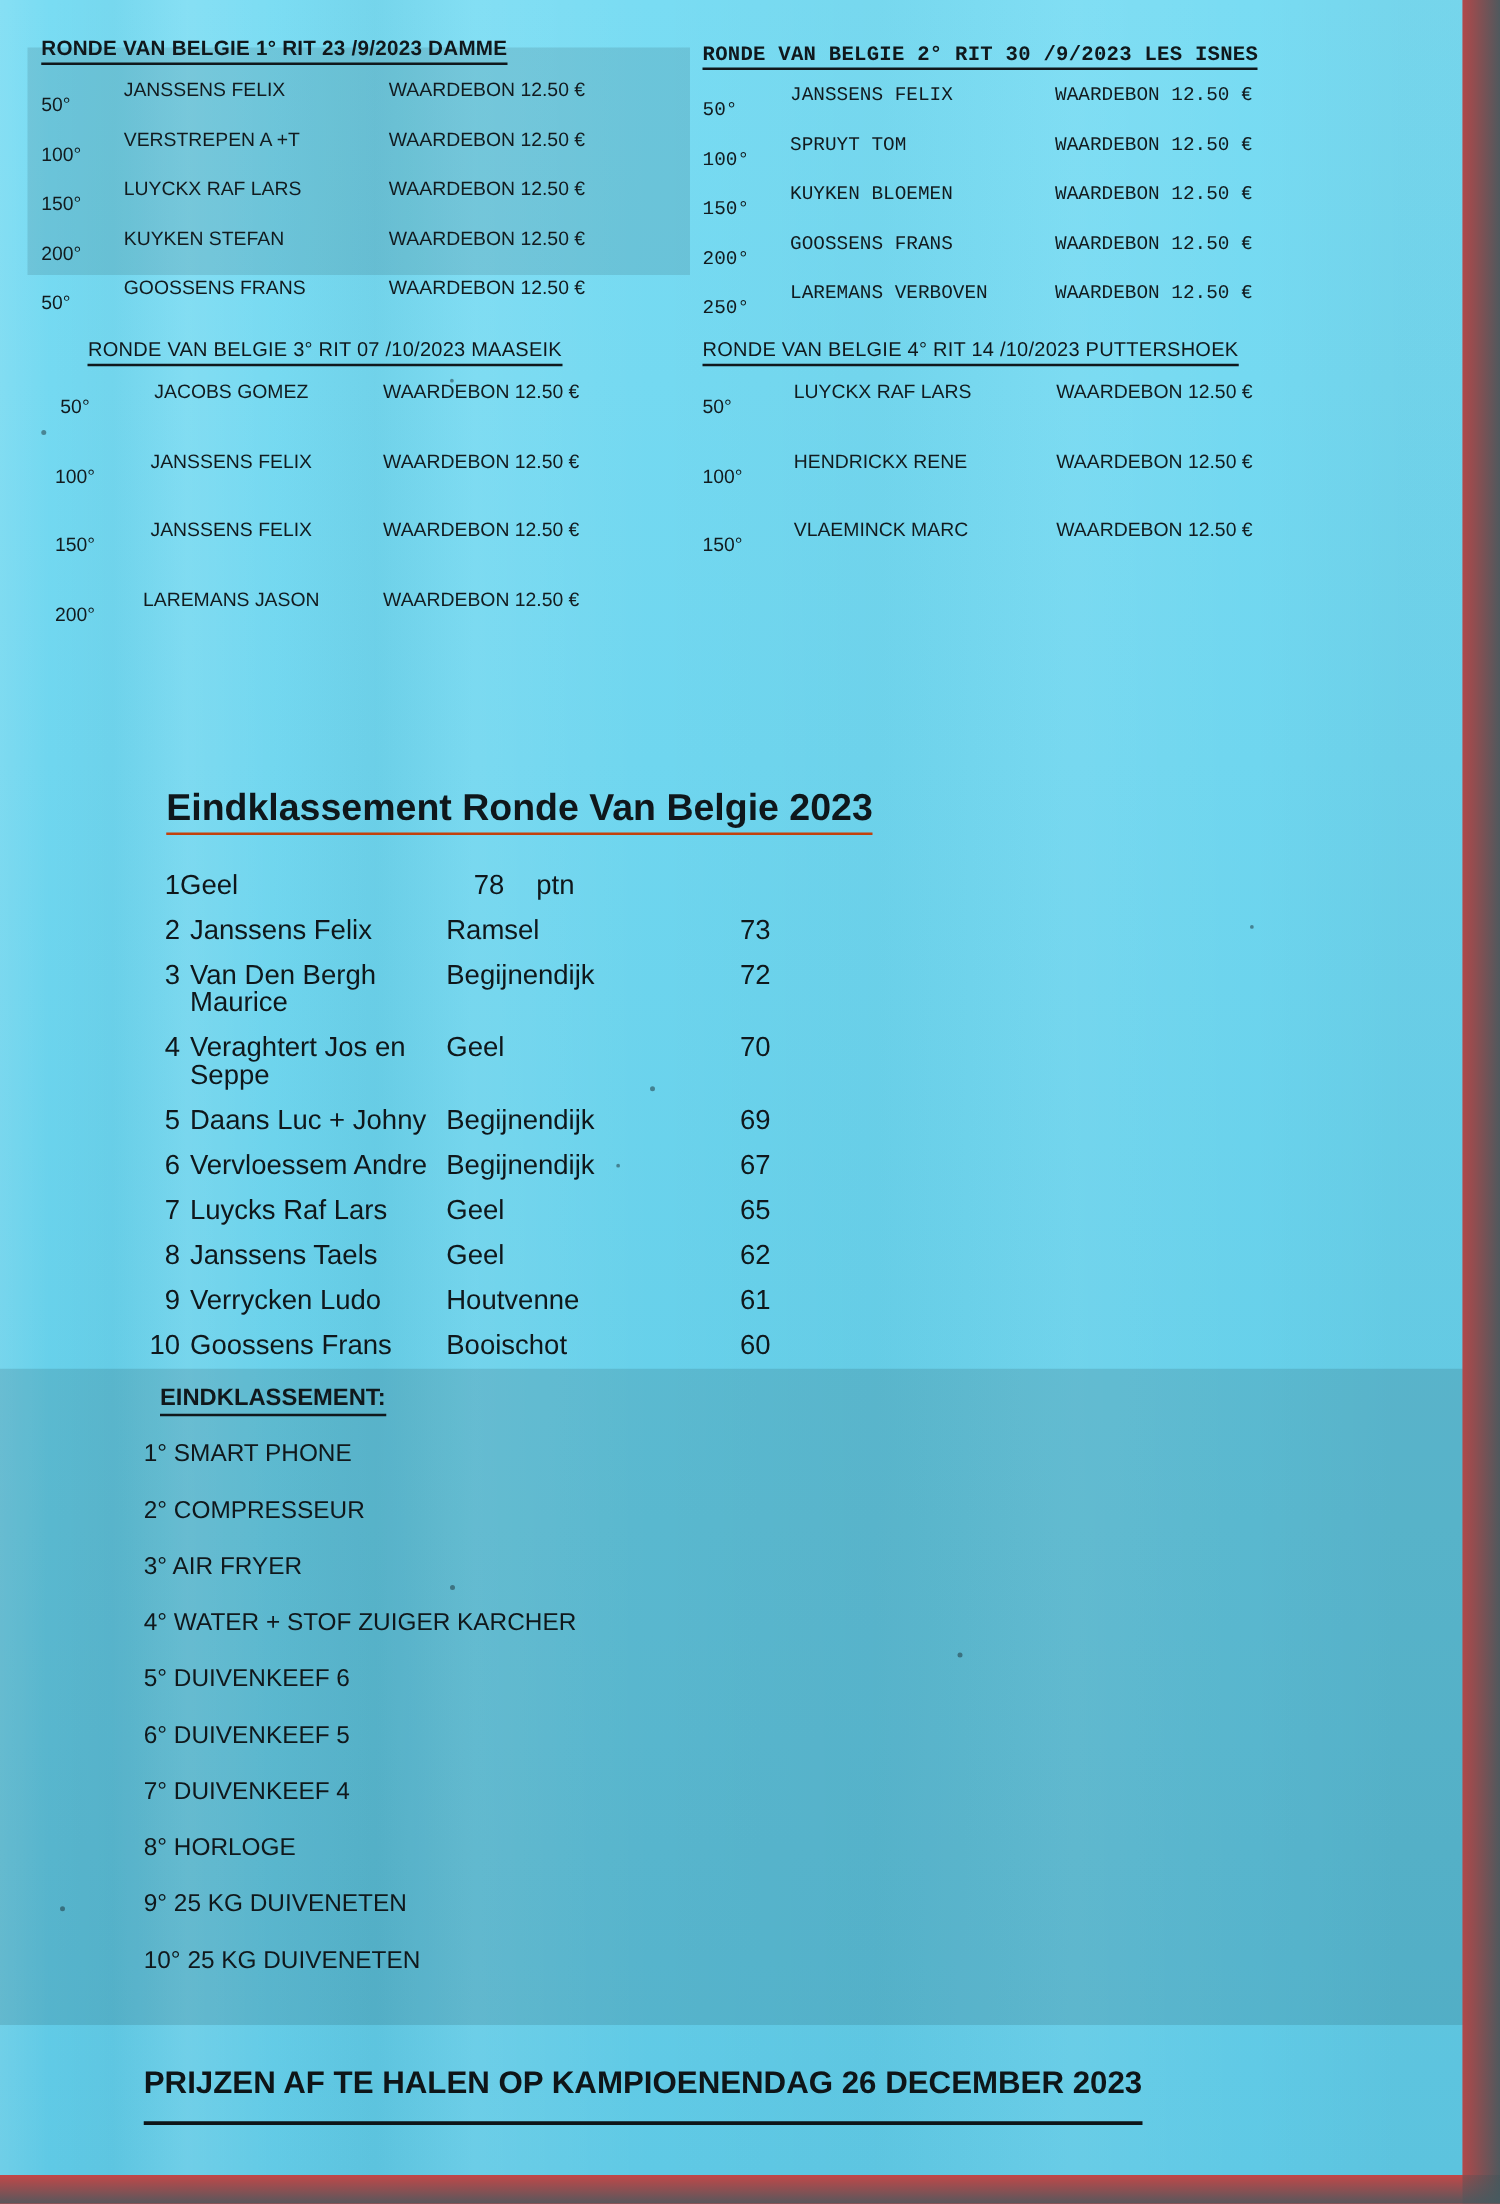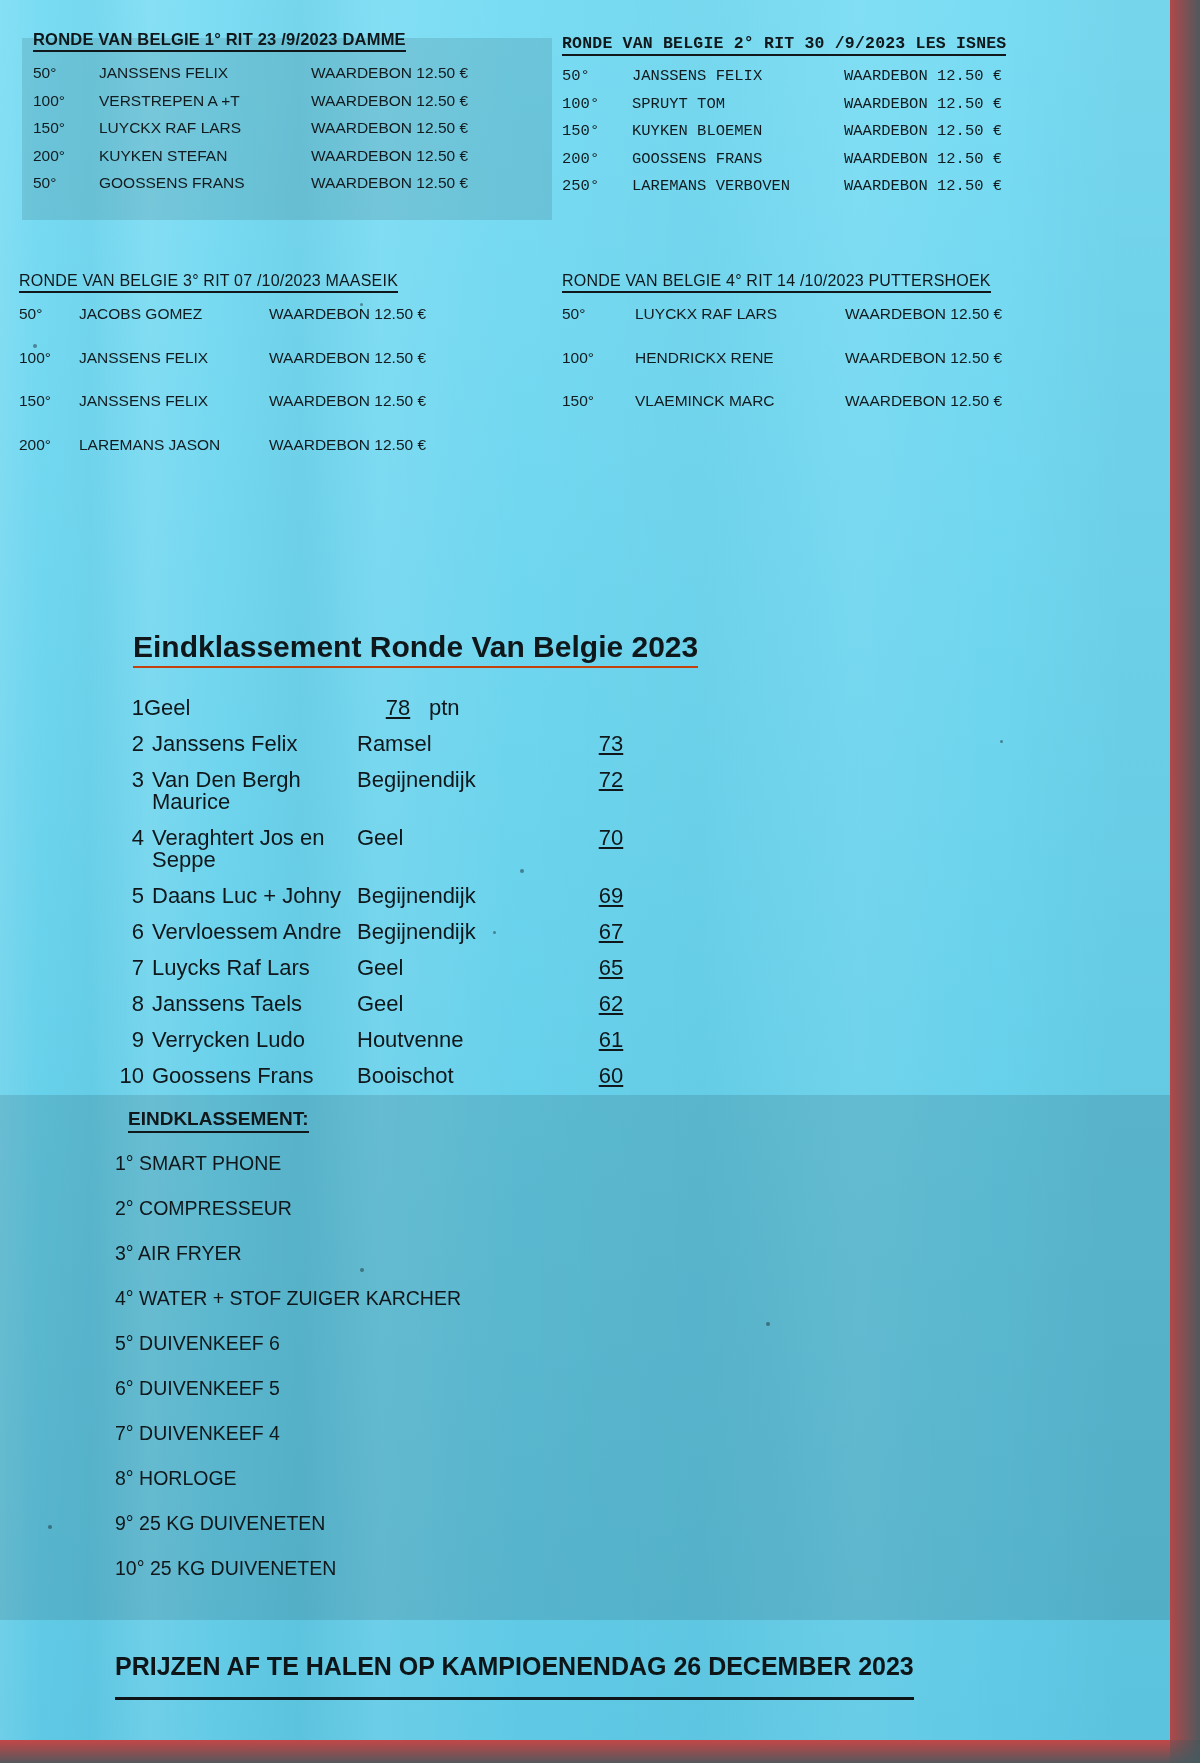--- a/index.html
+++ b/index.html
@@ -79,32 +79,32 @@
     padding-bottom: 1px;
     white-space: nowrap;
   }
   .rit-rows { margin-top: 13px; }
   .rit-row {
     display: flex;
     font-size: 15.5px;
     color: #121b1f;
     line-height: 1.0;
   }
-  .rit-row .c-pts { width: 66px; }
+  .rit-row .c-pts { width: 66px; margin-top: 12px; }
   .rit-row .c-name { width: 212px; }
   .rit-row .c-prize { width: 210px; white-space: nowrap; }
 
   .rit-block.b1 { left: 33px; top: 30px; }
   .rit-block.b1 .rit-row { margin-bottom: 12px; }
   .rit-block.b2 { left: 562px; top: 34px; font-family: Liberation Mono, monospace; }
   .rit-block.b2 .rit-row { margin-bottom: 12px; }
   .rit-block.b2 .c-pts { width: 70px; }
   .rit-block.b2 .c-name { width: 212px; }
 
-  .rit-block.b3 { left: 19px; top: 272px; }
+  .rit-block.b3 { left: 30px; top: 272px; text-align: center; }
   .rit-block.b3 .rit-row { margin-bottom: 28px; }
   .rit-block.b3 .c-pts { width: 60px; }
   .rit-block.b3 .c-name { width: 190px; }
   .rit-block.b4 { left: 562px; top: 272px; }
   .rit-block.b4 .rit-row { margin-bottom: 28px; }
   .rit-block.b4 .c-pts { width: 73px; }
   .rit-block.b4 .c-name { width: 210px; }
   .rit-block.b3 .rit-head, .rit-block.b4 .rit-head { font-weight: normal; font-size: 16px; }
 
   .eind-title {
@@ -123,21 +123,21 @@
   .eind-row {
     display: flex;
     font-size: 22px;
     color: #0f171b;
     line-height: 1.0;
     margin-bottom: 14px;
   }
   .eind-row .e-rank { width: 26px; text-align: right; }
   .eind-row .e-name { width: 205px; padding-left: 8px; }
   .eind-row .e-club { width: 235px; }
-  .eind-row .e-pts { width: 38px; text-align: center; text-decoration: underline; }
+  .eind-row .e-pts { width: 38px; text-align: left; }
   .eind-row .e-unit { padding-left: 12px; }
 
   .prize-head {
     position: absolute;
     left: 128px; top: 1108px;
     font-size: 19px;
     font-weight: bold;
     color: #10181c;
     border-bottom: 2px solid #10181c;
     padding-bottom: 1px;

